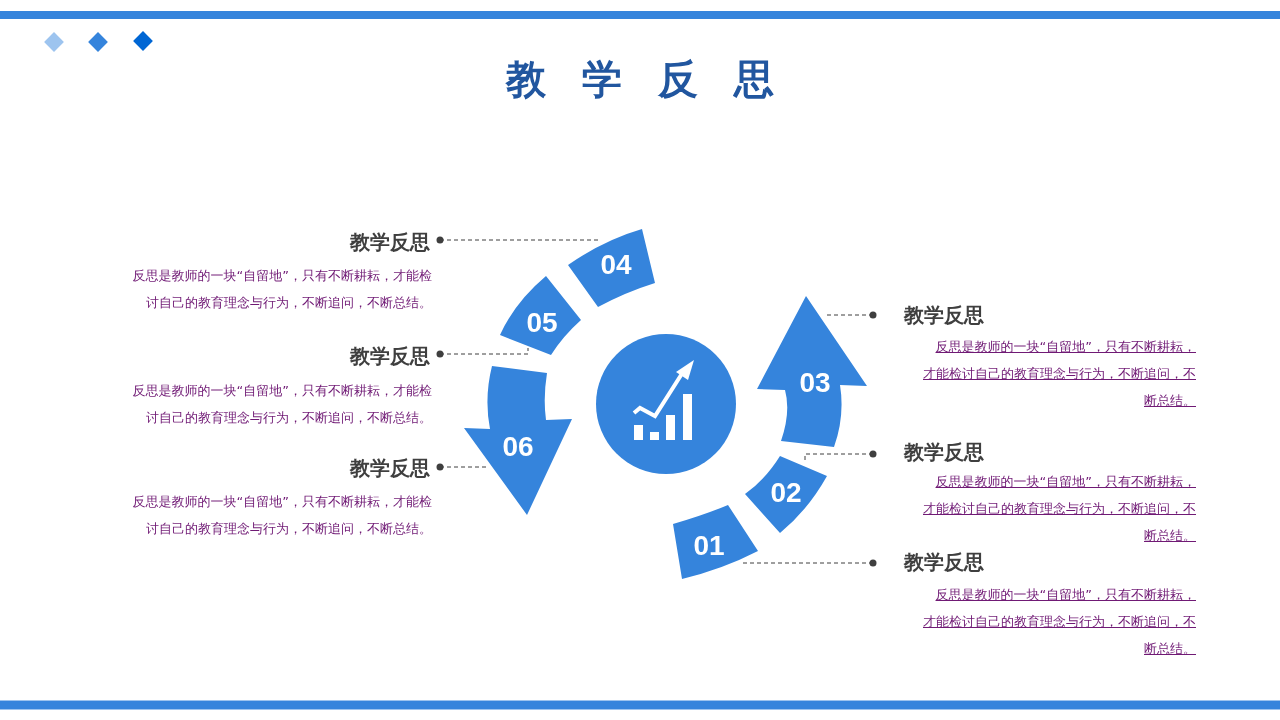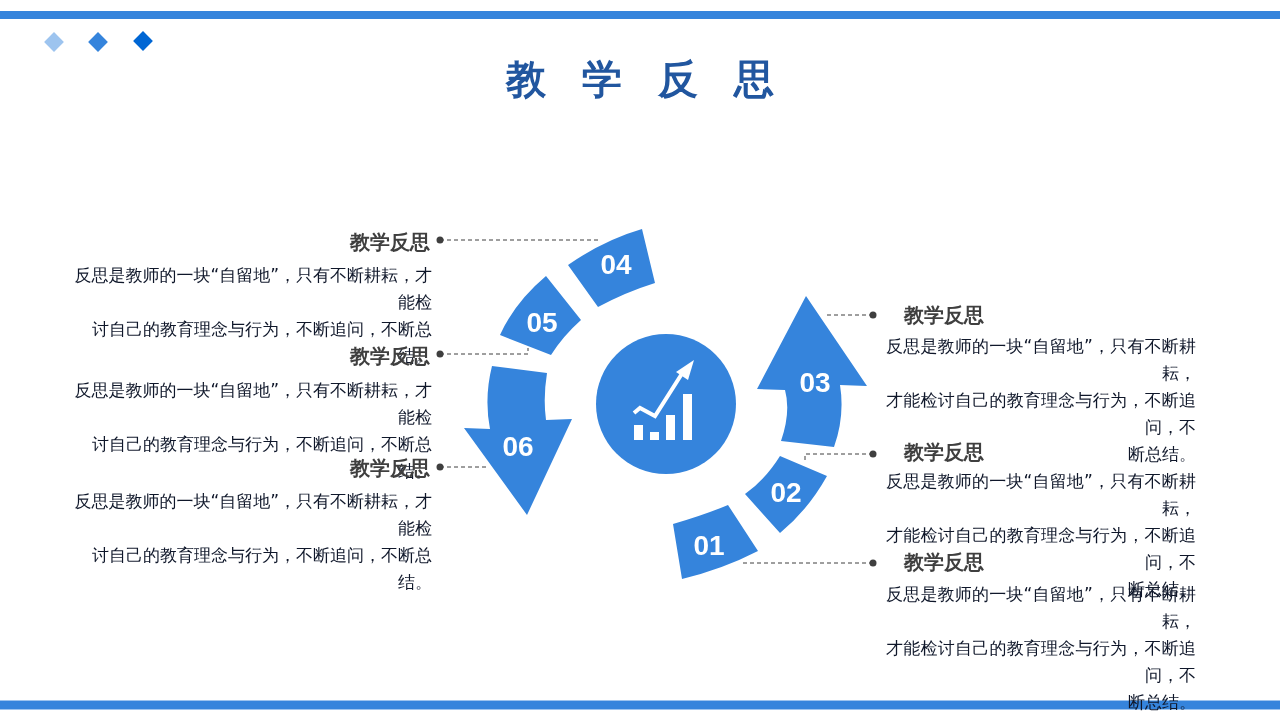--- a/index.html
+++ b/index.html
@@ -4,24 +4,24 @@
 <style>
   html, body { margin:0; padding:0; }
   body { width:1280px; height:720px; position:relative; background:#ffffff; overflow:hidden;
          font-family:"DejaVu Sans","Liberation Sans",sans-serif; color:#404040; }
   .bar-top { position:absolute; left:0; top:11px; width:1280px; height:8px; background:#3584dc; }
   .bar-bottom { position:absolute; left:0; top:701px; width:1280px; height:8px; background:#3584dc; border-top:1px solid #9cc3ee; border-bottom:1px solid #9cc3ee; box-sizing:content-box; top:700px; }
   .diamond { position:absolute; width:14px; height:14px; transform:rotate(45deg); }
   .title { position:absolute; left:0; width:1280px; top:52px; text-align:center; font-size:40px; font-weight:bold;
            color:#21569f; letter-spacing:36px; text-indent:36px; }
   .item-title { position:absolute; font-size:20px; font-weight:bold; color:#3f3f3f; white-space:nowrap; }
-  .item-desc { position:absolute; font-size:17px; line-height:27px; color:#0f172a; }
+  .item-desc { position:absolute; font-size:13px; line-height:27px; color:#701a75; }
   .left .item-title { text-align:right; }
   .left .item-desc { width:370px; text-align:right; }
-  .right .item-desc { width:310px; text-align:justify; text-align-last:right; }
+  .right .item-desc { width:310px; text-align:justify; text-align-last:right;text-decoration:underline; }
   svg { position:absolute; left:0; top:0; }
 </style>
 </head>
 <body>
 
 <div class="bar-top"></div>
 <div class="bar-bottom"></div>
 
 <div class="diamond" style="left:47px;top:35px;background:#9dc4ef;"></div>
 <div class="diamond" style="left:91px;top:35px;background:#3584dc;"></div>

